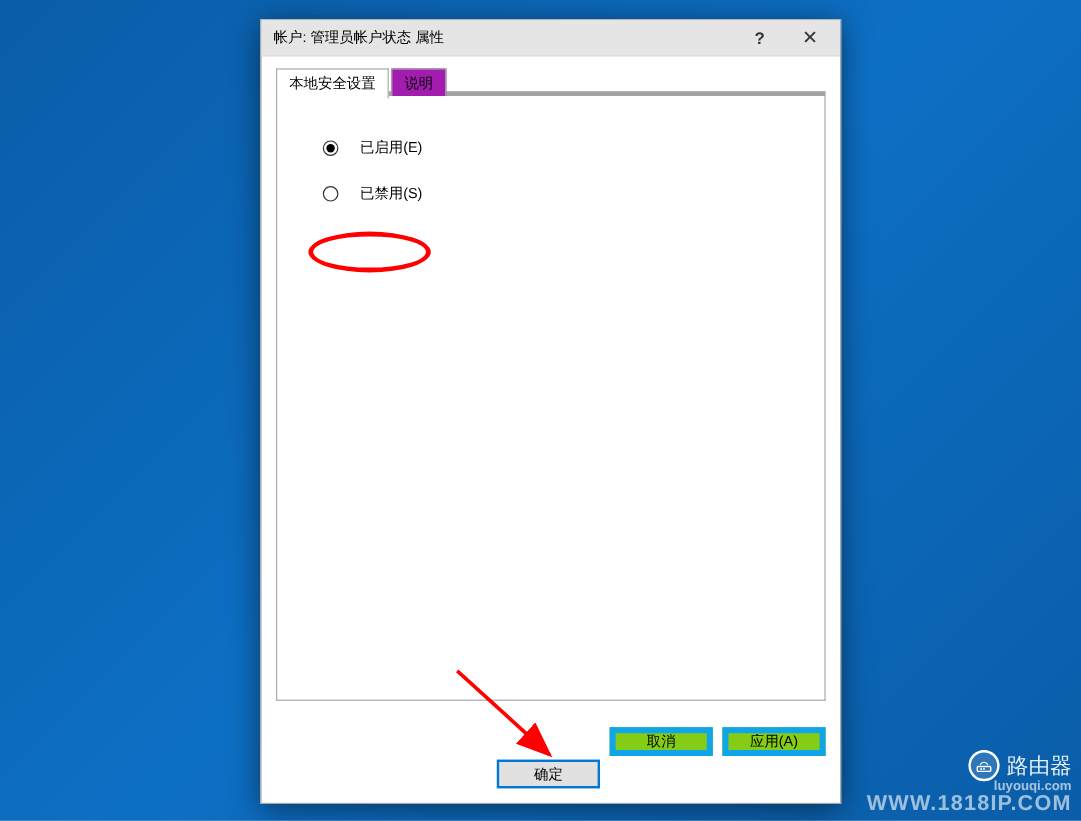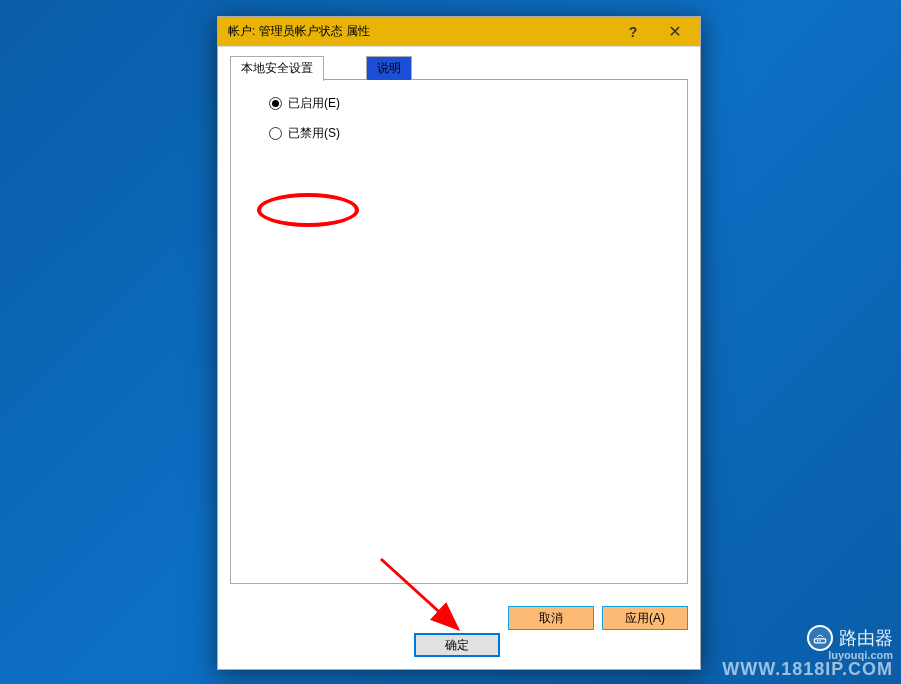--- a/index.html
+++ b/index.html
@@ -13,50 +13,49 @@
     .dialog {
       position: absolute;
       left: 217px; top: 16px;
       width: 484px; height: 654px;
       background: #fff;
       border: 1px solid #aaa;
       box-shadow: 0 4px 24px rgba(0,0,0,0.5);
       display: flex; flex-direction: column;
     }
     .titlebar {
-      height: 30px; background: #eab308;
+      height: 30px; background: #e5e5e5;
       display: flex; align-items: center;
       padding: 0 4px 0 10px;
       border-bottom: 1px solid #ddd;
     }
     .titlebar-title { flex: 1; font-size: 12px; color: #000; }
     .titlebar-btn {
       width: 42px; height: 28px;
       display: flex; align-items: center; justify-content: center;
       color: #333; font-size: 14px; cursor: pointer;
       font-family: Arial, sans-serif;
     }
     .titlebar-btn.help { font-weight: bold; }
     .titlebar-btn.close { font-size: 16px; }
     .content {
       flex: 1; padding: 10px 12px 12px;
       display: flex; flex-direction: column;
     }
     .tabs {
-      display: flex; align-items: center;
+      display: flex; align-items: flex-start;
       position: relative;
-      border-bottom: 1px solid #a3a3a3;
+      border-bottom: 4px solid #a3a3a3;
       height: 23px;
-      gap: 40px;
     }
     .tab {
       padding: 3px 10px 3px;
       border: 1px solid #aaa;
       border-bottom: none;
-      background: #1d4ed8;
+      background: #a21caf;
       margin-right: 2px;
       cursor: pointer;
       position: relative;
       font-size: 12px;
     }
     .tab.active {
       background: #fff;
       margin-bottom: -1px;
       padding-bottom: 4px;
       z-index: 2;
@@ -69,22 +68,22 @@
     .policy-header {
       display: flex; align-items: center; gap: 14px;
       margin-bottom: 34px;
     }
     .policy-icon {
       width: 36px; height: 36px; position: relative;
     }
     .policy-title { font-size: 12px; }
     .radio-group { margin-left: 22px; }
     .radio-row {
-      display: flex; align-items: center; gap: 6px;
-      margin-bottom: 12px; height: 18px;
+      display: flex; align-items: center; gap: 18px;
+      margin-bottom: 12px; height: 18px; margin-top: 20px;
     }
     .radio {
       width: 13px; height: 13px;
       border: 1px solid #333; border-radius: 50%;
       display: inline-flex; align-items: center; justify-content: center;
       cursor: pointer; flex: 0 0 auto;
       background:#fff;
     }
     .radio.on::after {
       content: ""; width: 7px; height: 7px;
@@ -98,22 +97,22 @@
       border: 4px solid #ff0000;
       border-radius: 50%;
       pointer-events: none;
     }
     .buttons {
       display: flex; justify-content: flex-end; gap: 8px;
       padding: 10px 12px 12px;
     }
     .btn {
       width: 86px; height: 24px;
-      background: #fdba74;
-      border: 1px solid #0ea5e9;
+      background: #84cc16;
+      border: 5px solid #0ea5e9;
       font-size: 12px; cursor: pointer;
       display: flex; align-items: center; justify-content: center;
     }
     .btn.primary { border: 2px solid #0078d7; background:#e1e1e1;margin-top:27px; }
     .arrow-svg {
       position: absolute; left:0; top:0; width:100%; height:100%; pointer-events:none;
     }
     .watermark {
       position: absolute;
       right: 8px; bottom: 4px;

